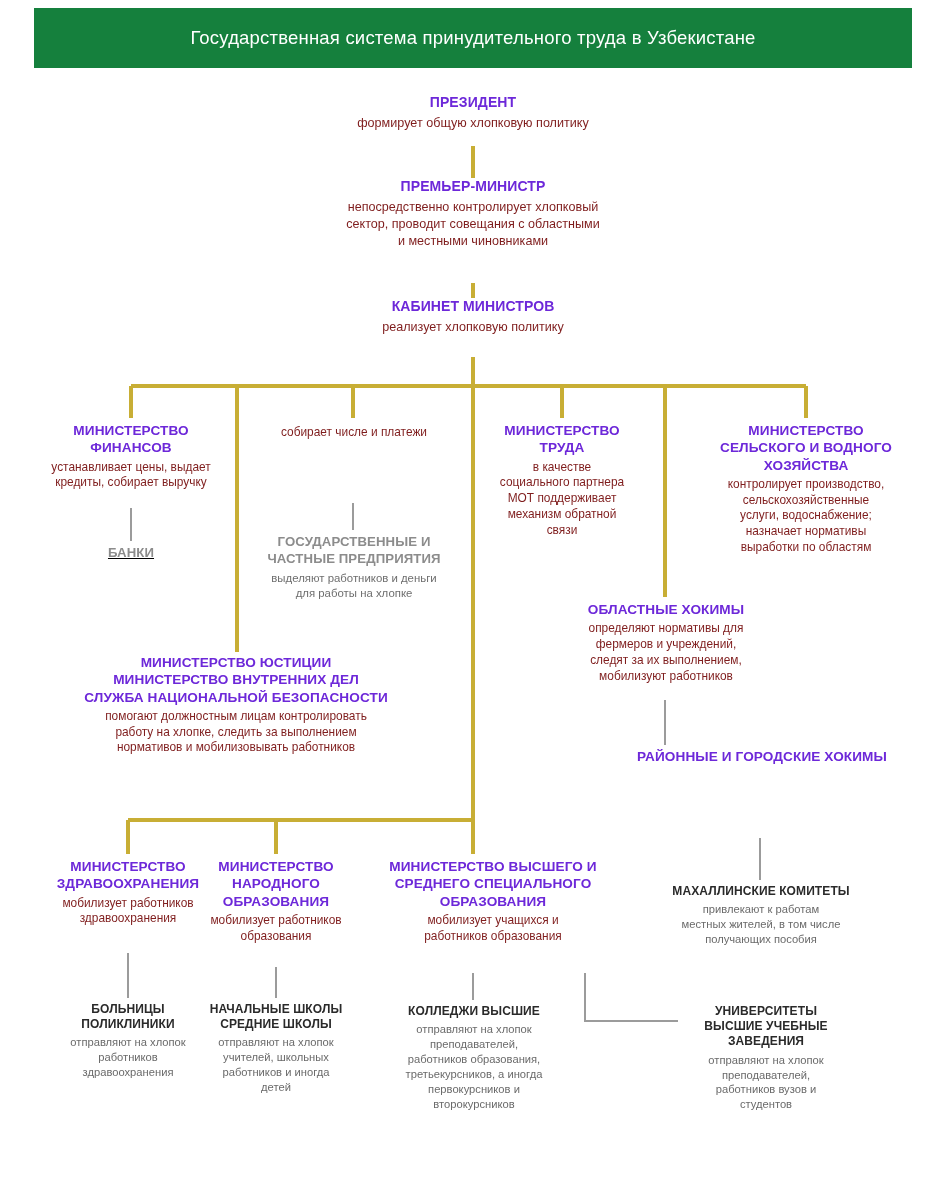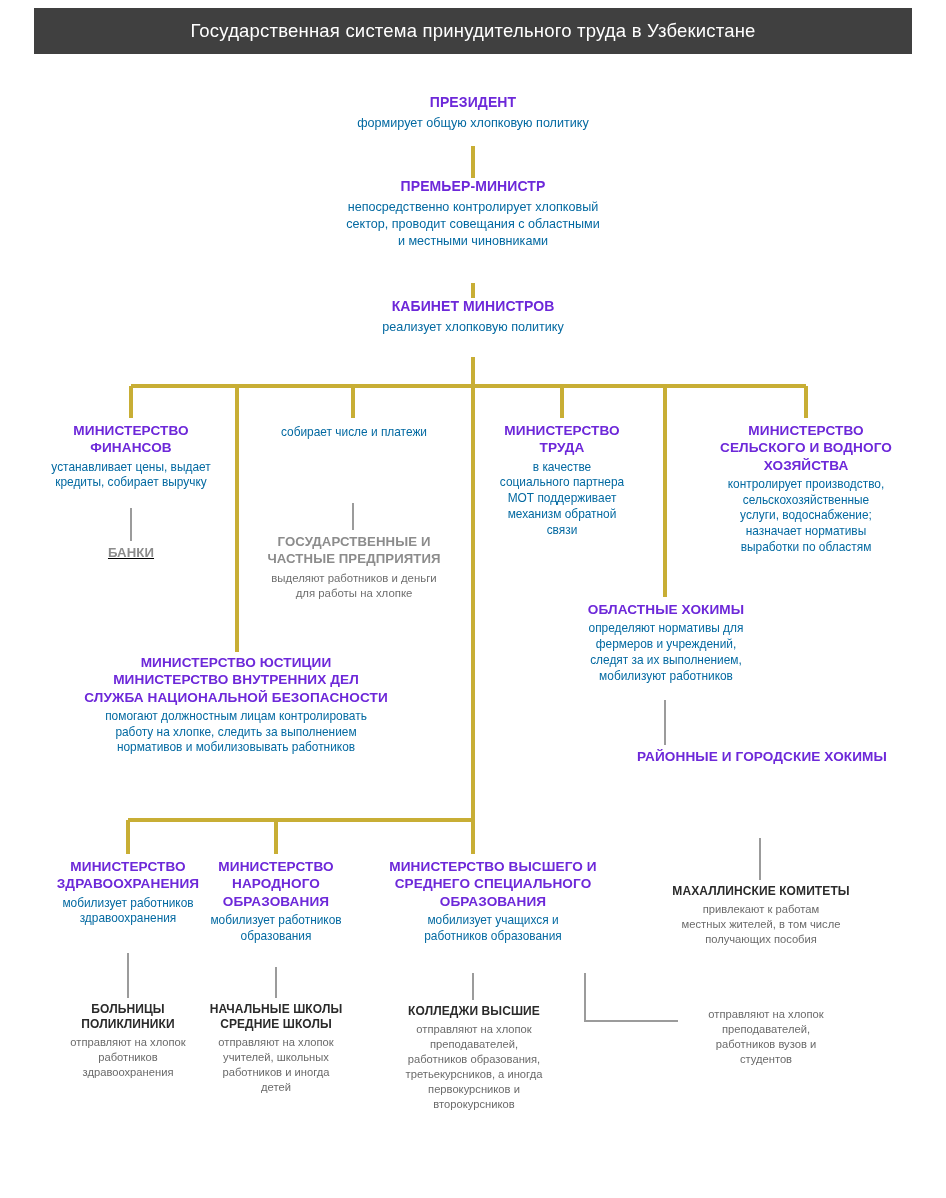--- a/index.html
+++ b/index.html
@@ -12,22 +12,22 @@
     width: 946px; height: 1198px;
     position: relative;
     font-family: "Liberation Sans", "DejaVu Sans", sans-serif;
     overflow: hidden;
   }
 
   
   #title-bar {
     position: absolute;
     left: 34px; top: 8px;
-    width: 878px; height: 46px;
-    background: #404040;
+    width: 878px; height: 60px;
+    background: #15803d;
     display: flex; align-items: center; justify-content: center;
   }
   #title-bar .title-text {
     color: #ffffff;
     font-size: 18.5px;
     font-weight: 400;
     letter-spacing: .2px;
     white-space: nowrap;
   }
 
@@ -46,21 +46,21 @@
   }
   .node .n-title {
     font-weight: bold;
     color: #6d28d9;
     font-size: 13.2px;
     line-height: 1.27;
     letter-spacing: .1px;
     white-space: pre-line;
   }
   .node .n-desc {
-    color: #0369a1;
+    color: #7f1d1d;
     font-size: 11.4px;
     line-height: 1.33;
     margin-top: 3px;
     white-space: pre-line;
   }
 
   
   .node.sub .n-title { color: #8c8c8c; }
   .node.sub .n-desc  { color: #6e6e6e; }
   .node.leaf .n-title { color: #2a2a2a; font-size: 12px; }
@@ -258,17 +258,20 @@
   <div class="n-title">КОЛЛЕДЖИ ВЫСШИЕ</div>
   <div class="n-desc">отправляют на хлопок
 преподавателей,
 работников образования,
 третьекурсников, а иногда
 первокурсников и
 второкурсников</div>
 </div>
 
 <div class="node leaf" style="left:666px; top:1004px; width:200px;">
+  <div class="n-title">УНИВЕРСИТЕТЫ
+ВЫСШИЕ УЧЕБНЫЕ
+ЗАВЕДЕНИЯ</div>
   <div class="n-desc">отправляют на хлопок
 преподавателей,
 работников вузов и
 студентов</div>
 </div>
 
 </body></html>

